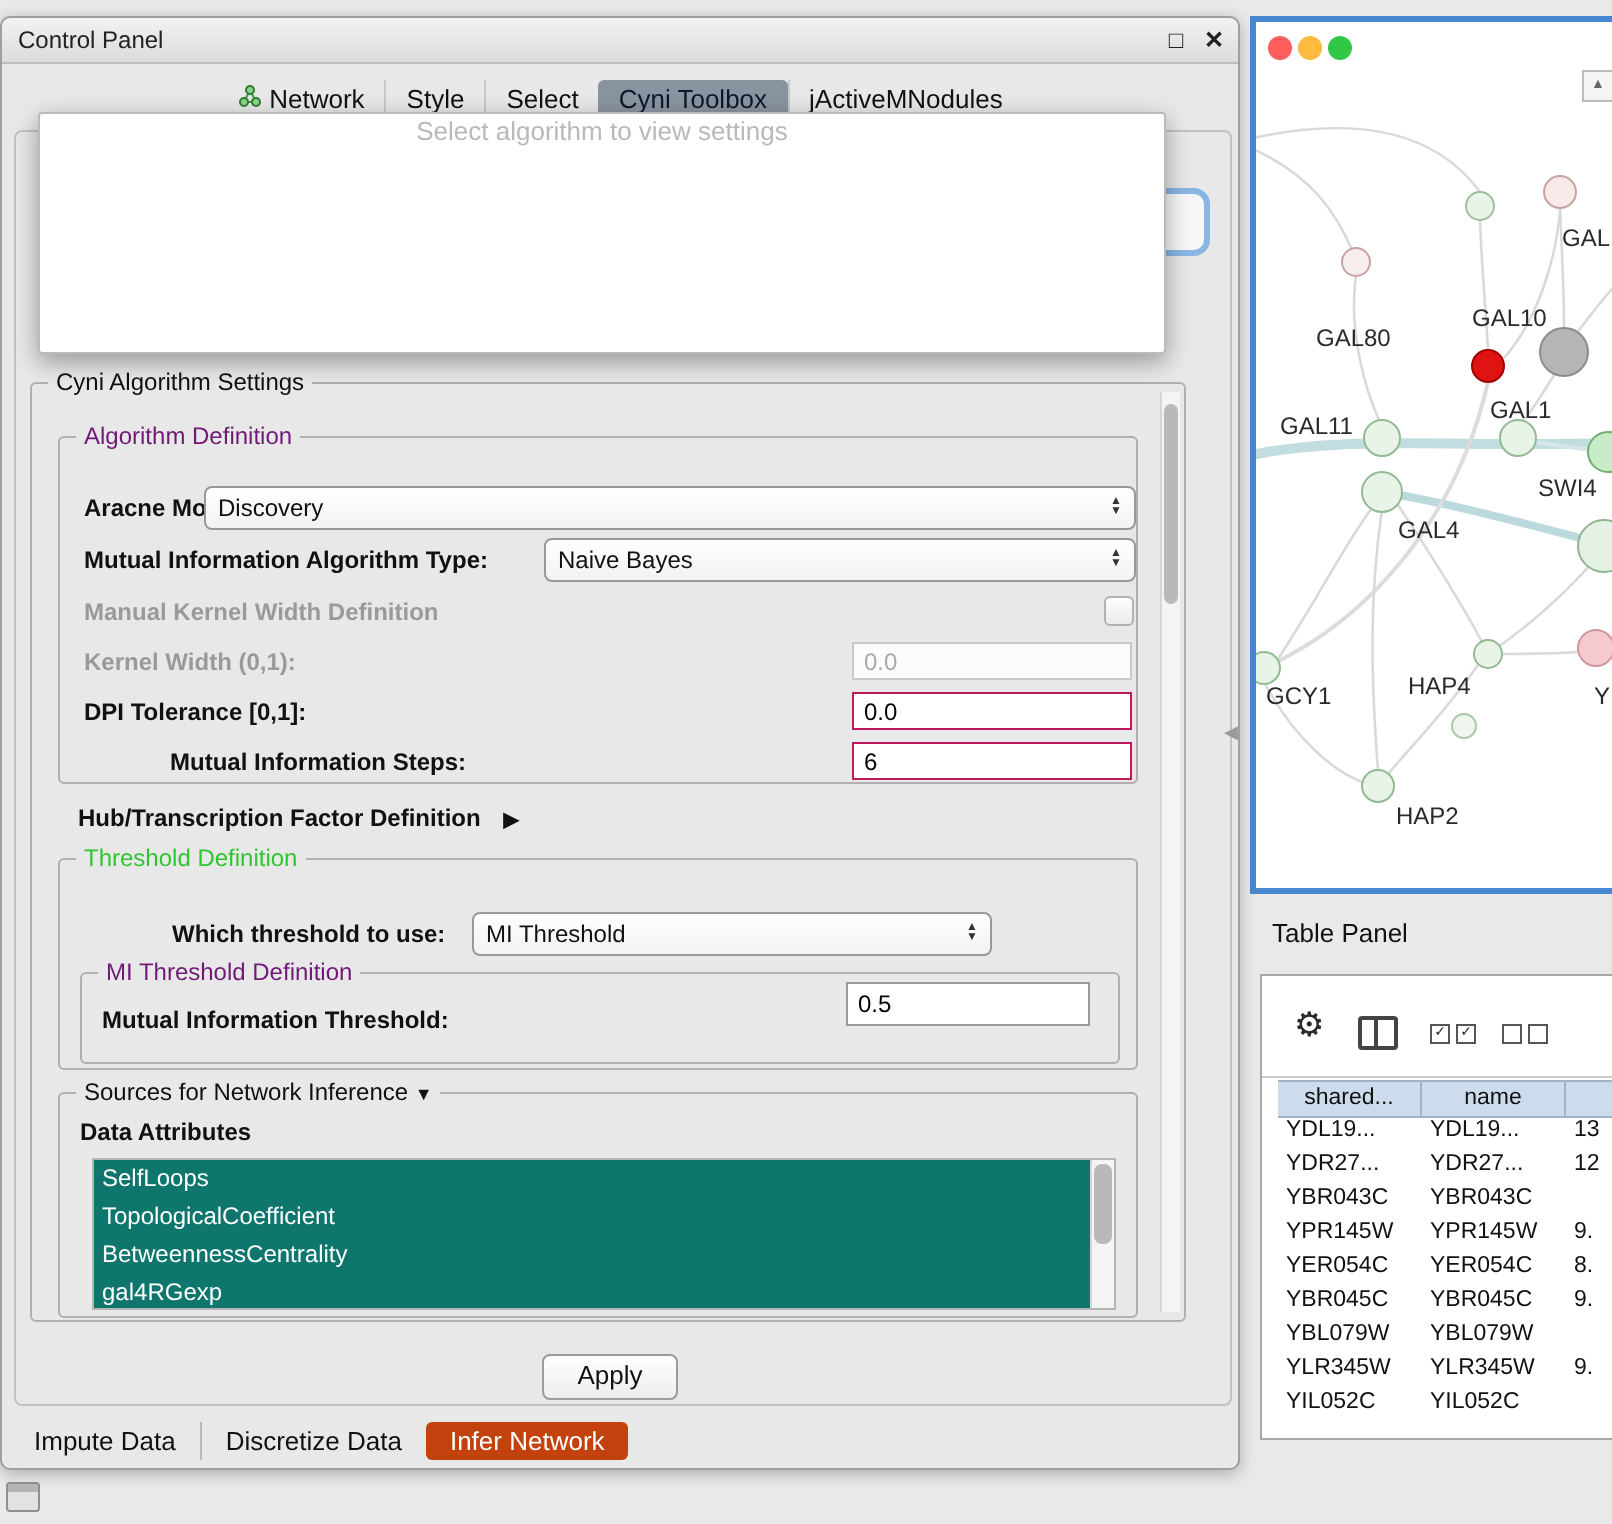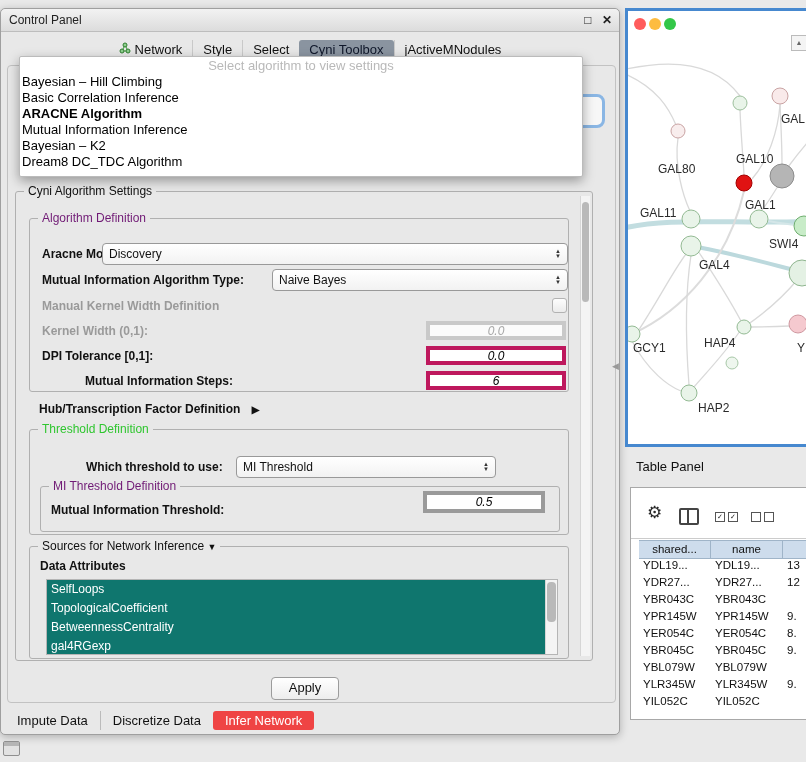--- a/index.html
+++ b/index.html
@@ -30,40 +30,40 @@
   
   .groupbox{position:absolute;border:1px solid #b0b0b0;border-radius:3px;box-sizing:border-box;}
   .grouplab{position:absolute;top:-8px;left:8px;background:#e8e8e8;padding:0 4px;font-size:12px;white-space:nowrap;}
   .lab-blue{color:#701a75;}
   .lab-green{color:#2fc62f;}
   .flabel{position:absolute;font-size:12px;font-weight:bold;white-space:nowrap;}
   .flabel.dis{color:#9a9a9a;}
   .mac-select{position:absolute;height:22px;background:linear-gradient(#ffffff,#f2f2f2);border:1px solid #999;
               border-radius:4px;display:flex;align-items:center;padding:0 6px;font-size:12px;box-sizing:border-box;}
   .spin{margin-left:auto;display:flex;flex-direction:column;align-items:center;line-height:5px;font-size:6px;color:#333;}
-  .num-input{position:absolute;height:19px;text-align:center;font-size:12px;padding:0 5px;border:4px solid #be185d;
-             background:#fff;box-sizing:border-box;font-family:"Liberation Sans",sans-serif;font-style:italic;}
+  .num-input{position:absolute;height:19px;text-align:left;font-size:12px;padding:0 5px;border:1px solid #be185d;
+             background:#fff;box-sizing:border-box;font-family:"Liberation Sans",sans-serif;}
   .num-input.lite{border-color:#9a9a9a;}
   .num-input.disabled{border-color:#c9c9c9;color:#a8a8a8;background:#fbfbfb;}
   .mac-check{position:absolute;width:13px;height:13px;border:1px solid #b2b2b2;border-radius:3px;
              background:linear-gradient(#fdfdfd,#ebebeb);}
   .scrolltrack{position:absolute;background:#f4f4f4;border-left:1px solid #d6d6d6;}
   .scrollthumb{position:absolute;left:1px;right:1px;background:#b9b9b9;border-radius:4px;}
   .arrowglyph{font-size:10px;}
   
   .attr-list{position:absolute;background:#fff;border:1px solid #b5b5b5;overflow:hidden;box-sizing:border-box;}
   .attr-item{height:19px;line-height:19px;font-size:12px;padding-left:4px;}
   .attr-item.sel{background:#0f766e;color:#fff;}
   .apply-btn{position:absolute;left:270px;top:668px;width:66px;height:21px;background:linear-gradient(#ffffff,#ededed);
              border:1px solid #9b9b9b;border-radius:4px;font-size:13px;text-align:center;line-height:20px;}
   .bottom-tabs{position:absolute;left:4px;right:0;top:700px;height:22px;display:flex;
                align-items:center;font-size:13px;}
   .btab{padding:2px 12px;}
   .btab + .btab{border-left:1px solid #bbb;}
-  .btab-active{background:#ef4444;color:#fff;border-radius:3px;border-left:none !important;}
+  .btab-active{background:#c2410c;color:#fff;border-radius:3px;border-left:none !important;}
   
   .net-window{position:absolute;left:625px;top:8px;width:184px;height:439px;border:3px solid #4688cf;
               background:#fff;box-sizing:border-box;overflow:hidden;}
   .light{position:absolute;top:7px;width:12px;height:12px;border-radius:50%;}
   .net-scrollbtn{position:absolute;left:163px;top:24px;width:14px;height:14px;border:1px solid #bbb;background:#f4f4f4;
                  font-size:7px;color:#666;text-align:center;line-height:14px;}
   
   .tp-label{position:absolute;left:636px;top:459px;font-size:13px;color:#111;}
   .tbl-window{position:absolute;left:630px;top:487px;width:180px;height:233px;background:#fff;
               border:1px solid #a8a8a8;box-sizing:border-box;overflow:hidden;}
@@ -123,28 +123,20 @@
         <span class="tab">
           <span>jActiveMNodules</span>
         </span>
       </div>
     <div class="cp-frame"></div>
 
     <div class="combo-remnant"></div>
 
     <div class="popup">
       <div class="popup-prompt">Select algorithm to view settings</div>
-      <div id="popup-options">
-          <div class="popup-opt">Bayesian – Hill Climbing</div>
-          <div class="popup-opt">Basic Correlation Inference</div>
-          <div class="popup-opt sel">ARACNE Algorithm</div>
-          <div class="popup-opt">Mutual Information Inference</div>
-          <div class="popup-opt">Bayesian – K2</div>
-          <div class="popup-opt">Dream8 DC_TDC Algorithm</div>
-        </div>
     </div>
 
     <div class="groupbox" style="left:14px;top:182px;width:578px;height:470px;">
       <span class="grouplab">Cyni Algorithm Settings</span>
       <div class="scrolltrack" style="right:2px;top:4px;bottom:4px;width:9px;">
         <div class="scrollthumb" style="top:6px;height:100px;"></div>
       </div>
     </div>
 
     <div class="groupbox" style="left:28px;top:209px;width:540px;height:174px;">

